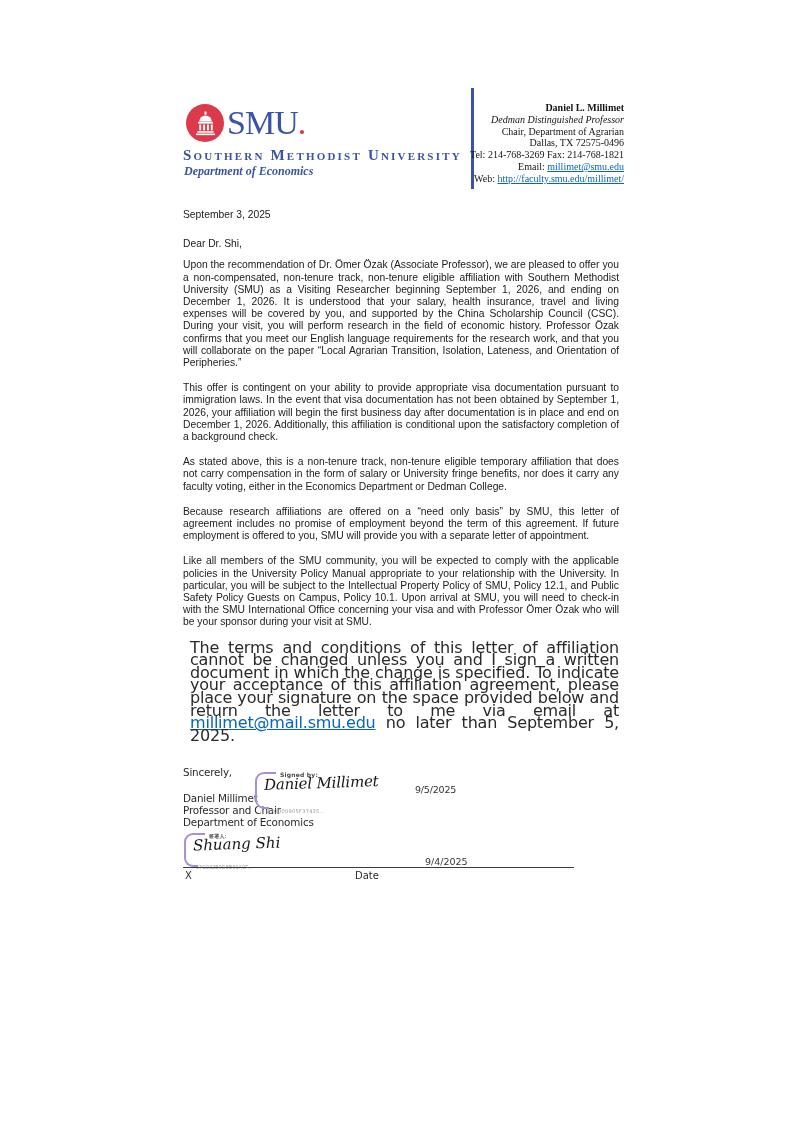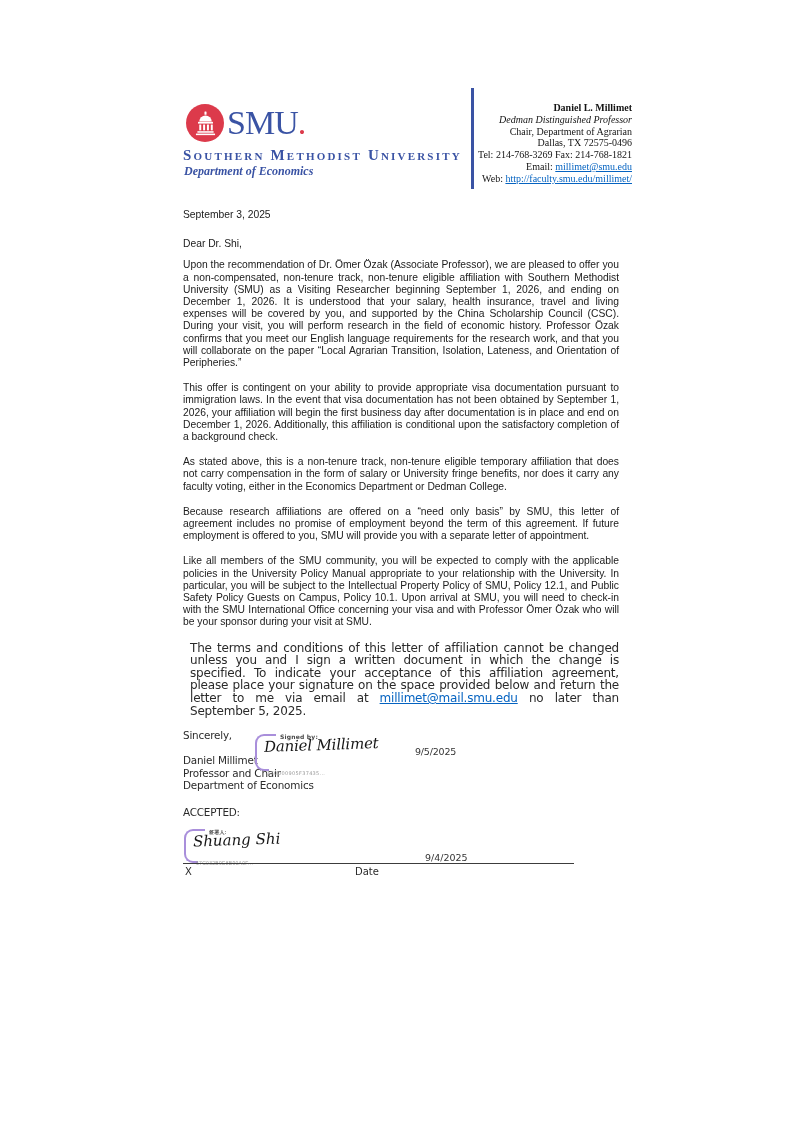--- a/index.html
+++ b/index.html
@@ -11,35 +11,35 @@
                background:#DC3A4B;display:flex;align-items:center;justify-content:center;}
   .wordmark{position:absolute;left:227px;top:105px;font-family:"Liberation Serif",serif;
             font-size:34px;letter-spacing:-1px;color:#3A53A4;line-height:36px;}
   .wordmark .dot{color:#DC3A4B;}
   .univ-line{position:absolute;left:183px;top:147px;font-family:Liberation Serif, serif;
              font-variant:small-caps;font-weight:bold;font-size:15px;letter-spacing:2.2px;
              color:#3A53A4;white-space:nowrap;}
   .dept-line{position:absolute;left:184px;top:164px;font-family:"Liberation Serif",serif;
              font-style:italic;font-weight:bold;font-size:12px;color:#3A53A4;}
   .hdr-divider{position:absolute;left:471px;top:88px;width:3px;height:101px;background:#3A53A4;}
-  .contact{position:absolute;right:167px;top:102px;text-align:right;white-space:nowrap;
+  .contact{position:absolute;right:175px;top:102px;text-align:right;white-space:nowrap;
            font-family:"Liberation Serif",serif;font-size:10px;line-height:11.8px;color:#141414;}
   .contact .b{font-weight:bold;}
   .contact .i{font-style:italic;}
   .lnk{color:#0563C1;text-decoration:underline;cursor:pointer;}
 
   
   .letter{position:absolute;left:183px;top:209px;width:436px;font-size:10.3px;line-height:12.2px;}
   .date-line{margin-bottom:17px;}
   .recipient div{line-height:12.3px;}
   .recipient{margin-bottom:12px;}
   .salutation{margin-bottom:9px;}
   .para{text-align:justify;margin-bottom:13px;}
-  .terms{margin-left:7px;width:429px;text-align:justify;margin-top:4px;margin-bottom:12px;
-         font-family:"DejaVu Sans",sans-serif;font-size:12px;line-height:12.6px;letter-spacing:-0.2px;color:#2a2a2a;}
+  .terms{margin-left:7px;width:429px;text-align:justify;margin-top:4px;margin-bottom:24px;
+         font-family:"DejaVu Sans",sans-serif;font-size:16px;line-height:12.6px;letter-spacing:-0.2px;color:#2a2a2a;}
   .aptos{font-family:"DejaVu Sans",sans-serif;font-size:10.4px;letter-spacing:-0.2px;color:#2a2a2a;}
   .closing{margin-bottom:0;}
 
   .signer-block{position:relative;margin-top:13px;}
   .signer-block div.sline{line-height:12.3px;}
   .accepted{margin-top:15px;margin-bottom:8px;}
 
   
   .ds{position:absolute;width:200px;height:46px;}
   .ds-bracket{position:absolute;left:0;top:6px;width:12px;height:33px;border:2px solid #A98FDB;
@@ -124,21 +124,20 @@
         <div class="ds-label">Signed by:</div>
         <div class="ds-script">Daniel Millimet</div>
         <div class="ds-id">170D00905F37435...</div>
       </div>
       <div class="sig-date date1">9/5/2025</div>
       <div class="sline">Daniel Millimet</div>
       <div class="sline">Professor and Chair</div>
       <div class="sline">Department of Economics</div>
     </div>
 
-    <div class="accepted aptos">ACCEPTED:</div>
 
     <div class="sig2-area">
       <div class="ds ds2">
         <div class="ds-bracket"></div>
         <div class="ds-topline"></div>
         <div class="ds-label">签署人:</div>
         <div class="ds-script">Shuang Shi</div>
         <div class="ds-id">67C032B9E8B90A0F...</div>
       </div>
       <div class="sig-date date2">9/4/2025</div>

